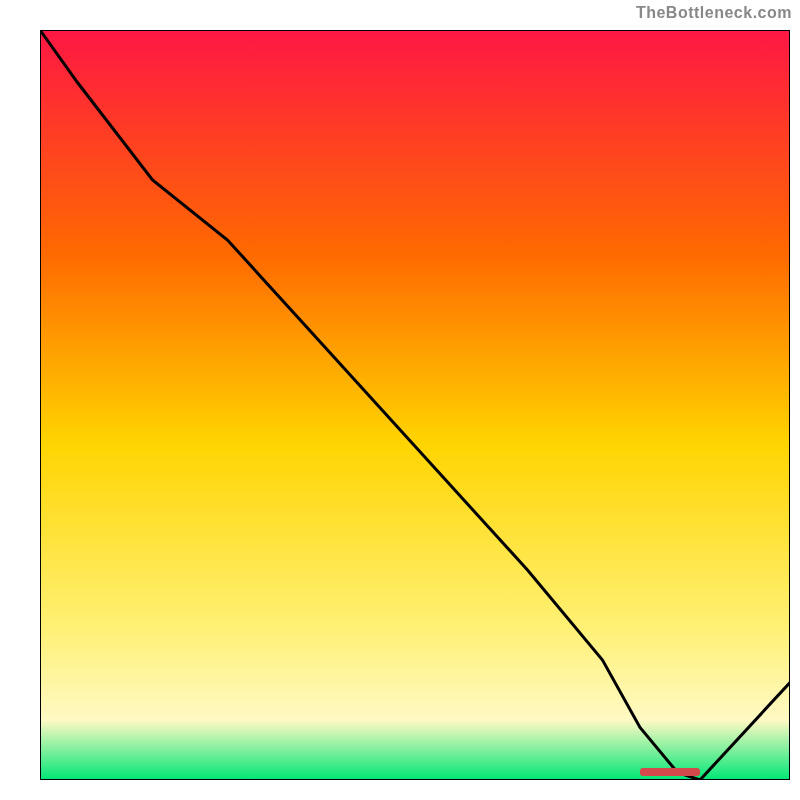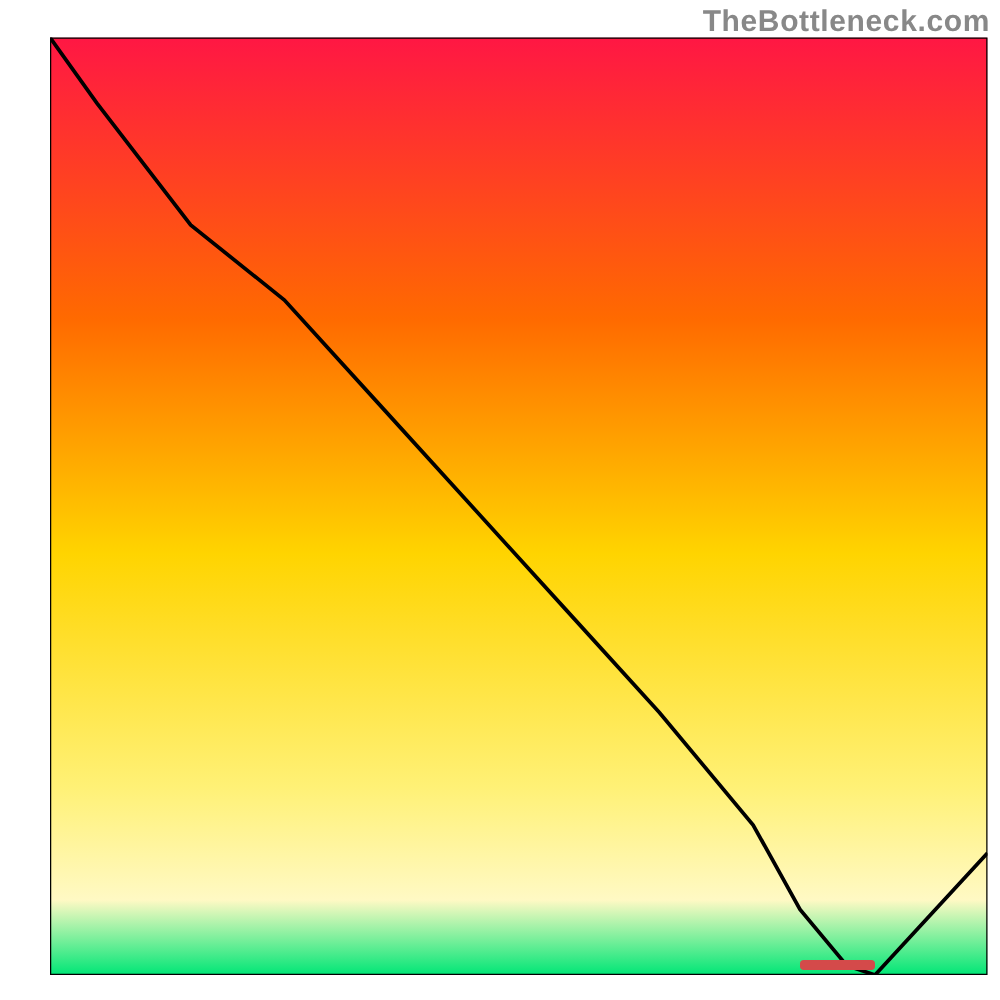--- a/index.html
+++ b/index.html
@@ -8,21 +8,21 @@
     width: 800px;
     height: 800px;
     background: #ffffff;
     font-family: Arial, Helvetica, sans-serif;
   }
   .attribution {
     position: absolute;
     top: 4px;
     right: 8px;
     color: #888888;
-    font-size: 24px;
+    font-size: 16px;
     font-weight: bold;
     letter-spacing: 0.5px;
   }
   .chart-wrap {
     position: absolute;
     left: 40px;
     top: 30px;
     width: 750px;
     height: 750px;
   }

